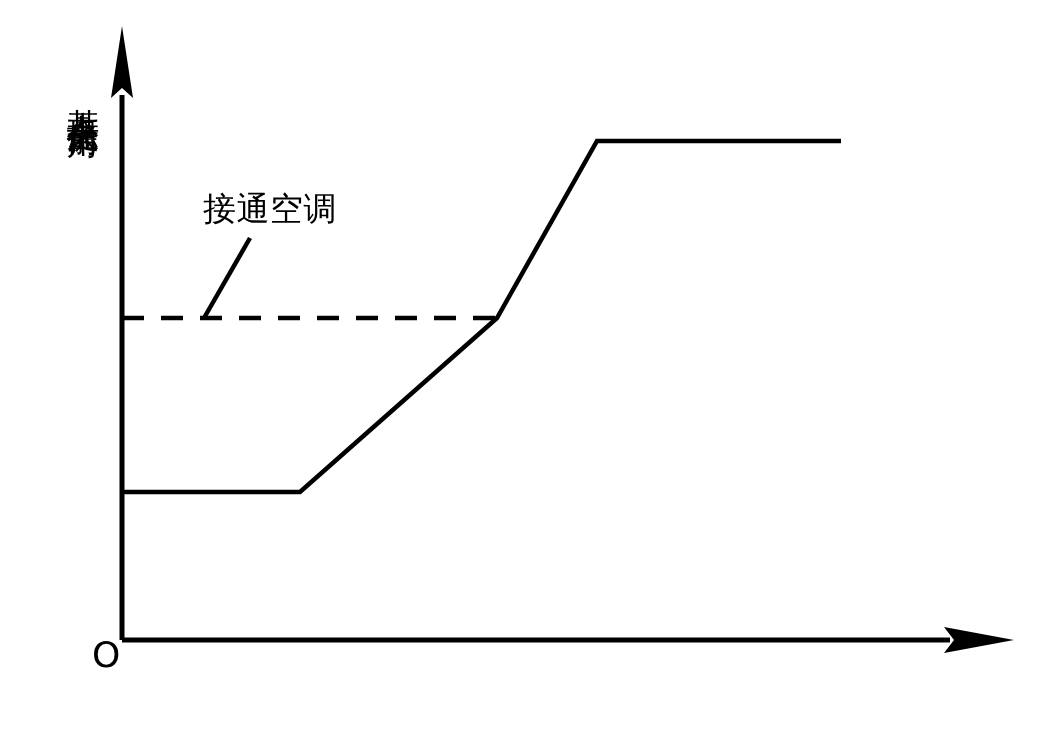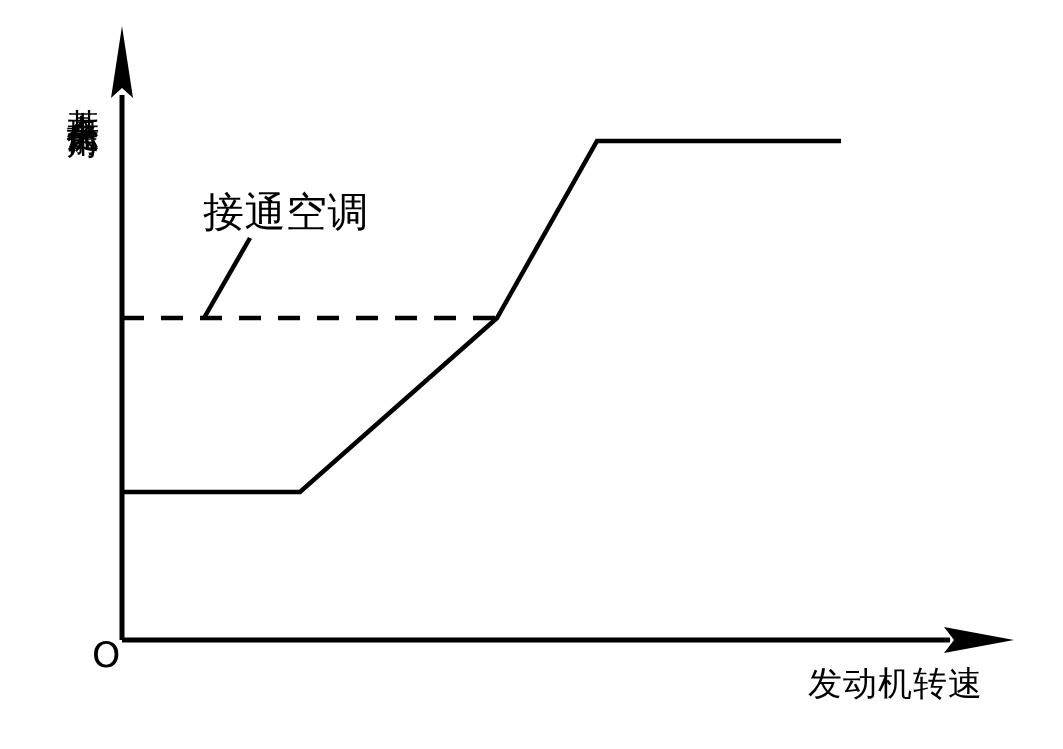--- a/index.html
+++ b/index.html
@@ -53,21 +53,21 @@
   }
   #xlabel-text {
     left: 808px;
     top: 666px;
     font-size: 34px;
     letter-spacing: 1px;
   }
   #annotation-text {
     left: 203px;
     top: 192px;
-    font-size: 41px;
+    font-size: 33px;
     letter-spacing: 0.5px;
   }
   #origin-text {
     left: 92px;
     top: 637px;
     font-size: 36px;
     font-family: "DejaVu Sans", "Liberation Sans", sans-serif;
   }
 </style>
 </head>
@@ -90,21 +90,20 @@
     <polyline id="main-curve" points="122,492 300,492 497,318 597,141 841,141" fill="none" stroke="#000000" stroke-width="4.5" stroke-linejoin="miter" stroke-linecap="butt"></polyline>
 
     <line id="annotation-leader" x1="250" y1="238" x2="204" y2="318" stroke="#000000" stroke-width="4.5" stroke-linecap="butt"></line>
 
   </svg>
 
   <div class="label-layer">
 
     <div class="cjk-text" id="ylabel-text">基本点火提前角</div>
 
-    <div class="cjk-text" id="xlabel-text">发动机转速</div>
 
     <div class="cjk-text" id="annotation-text">接通空调</div>
 
     <div class="cjk-text" id="origin-text">O</div>
 
   </div>
 
 </div>
 
 </body></html>

